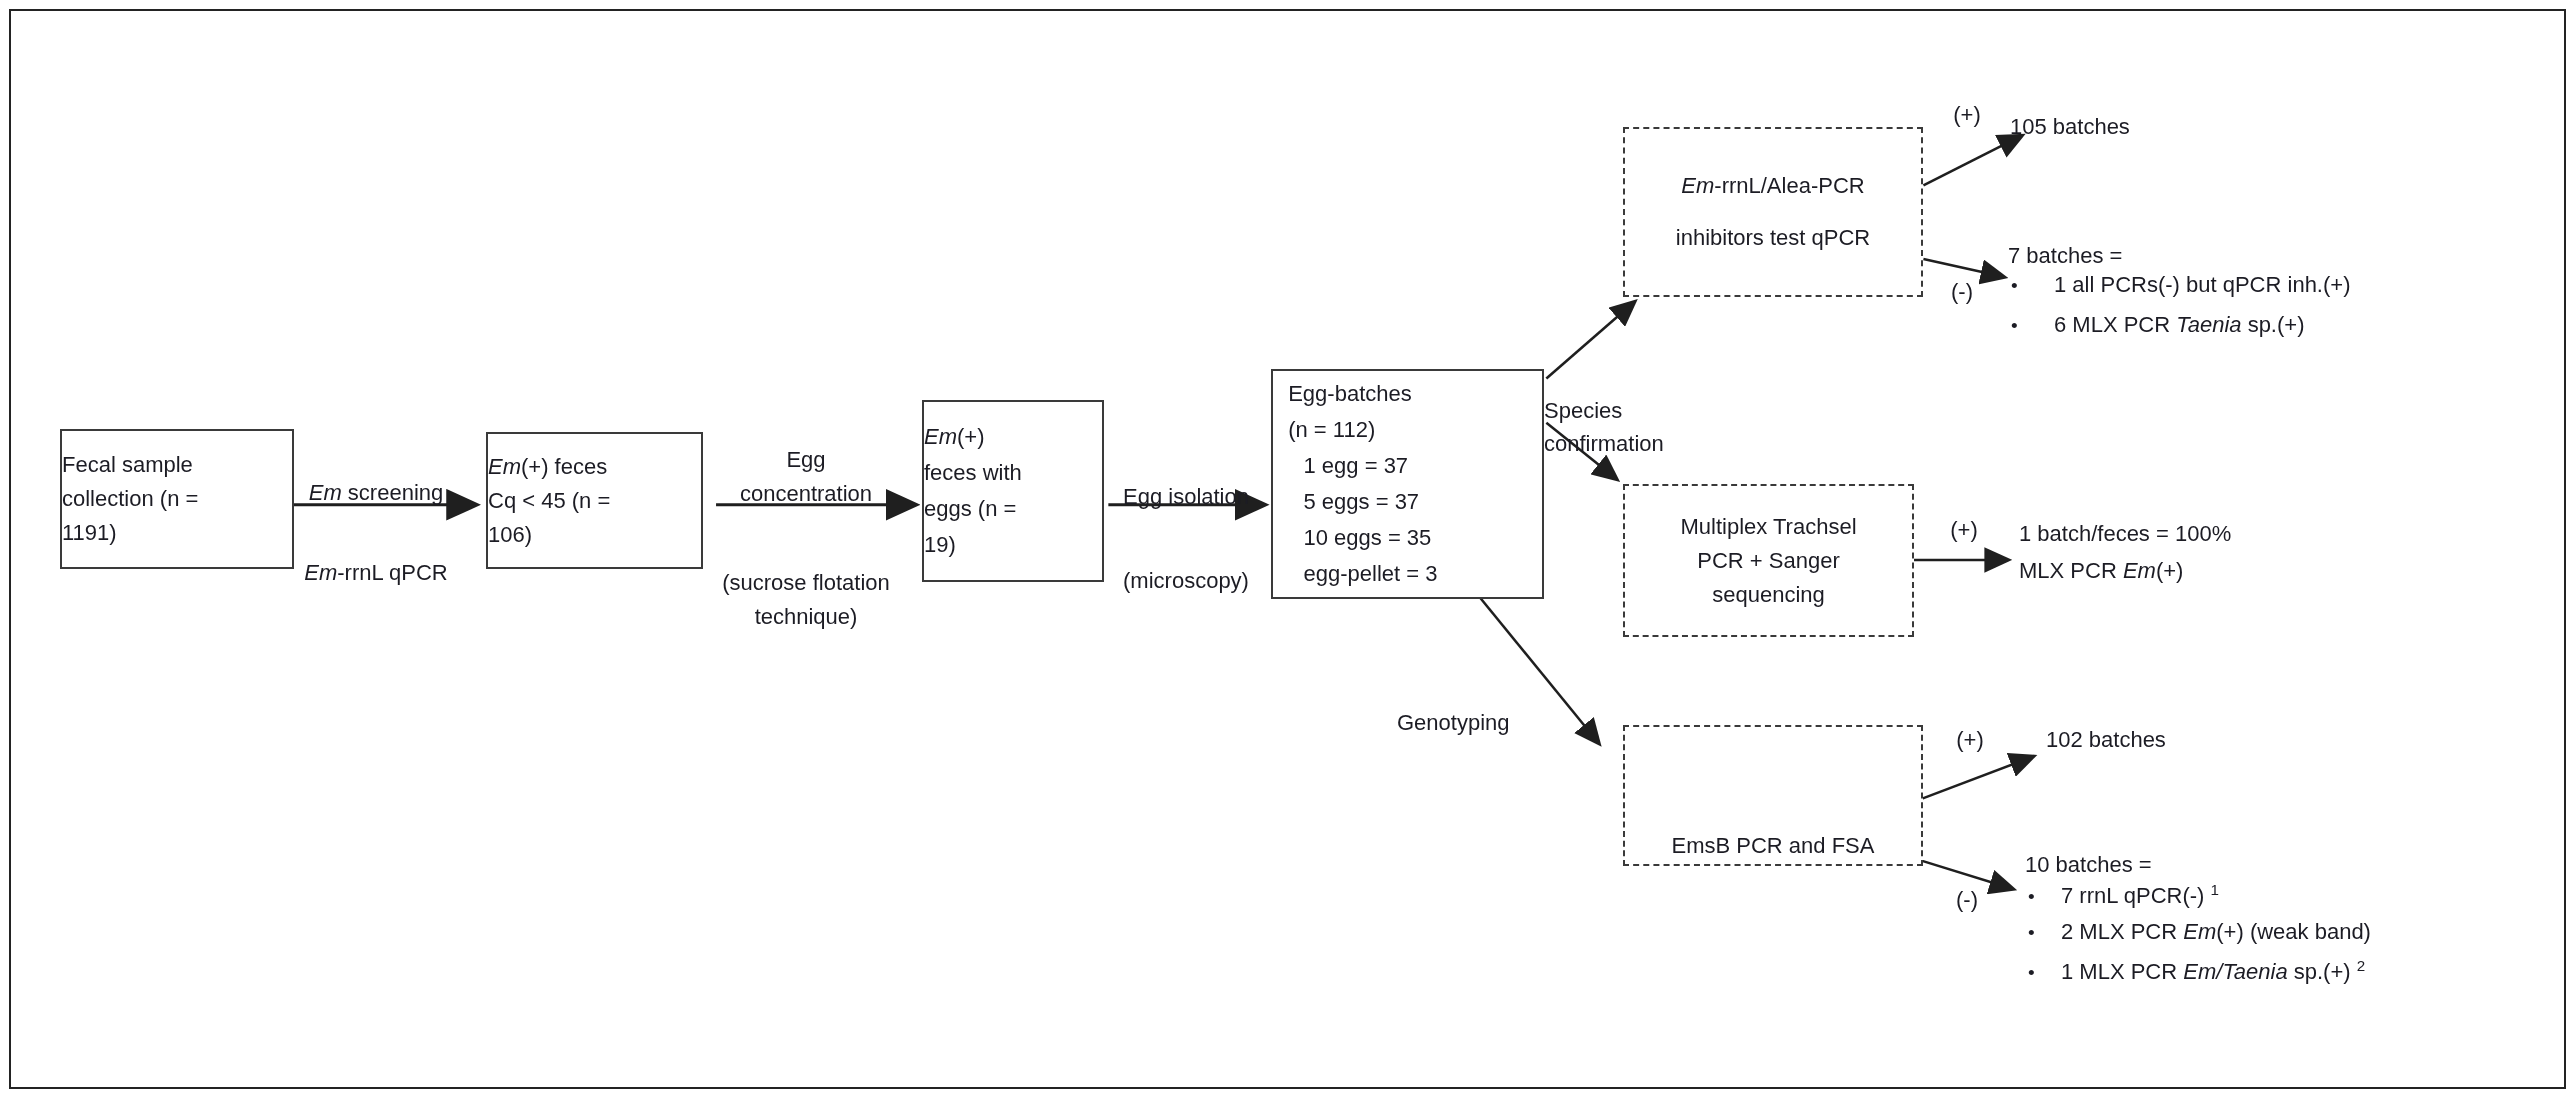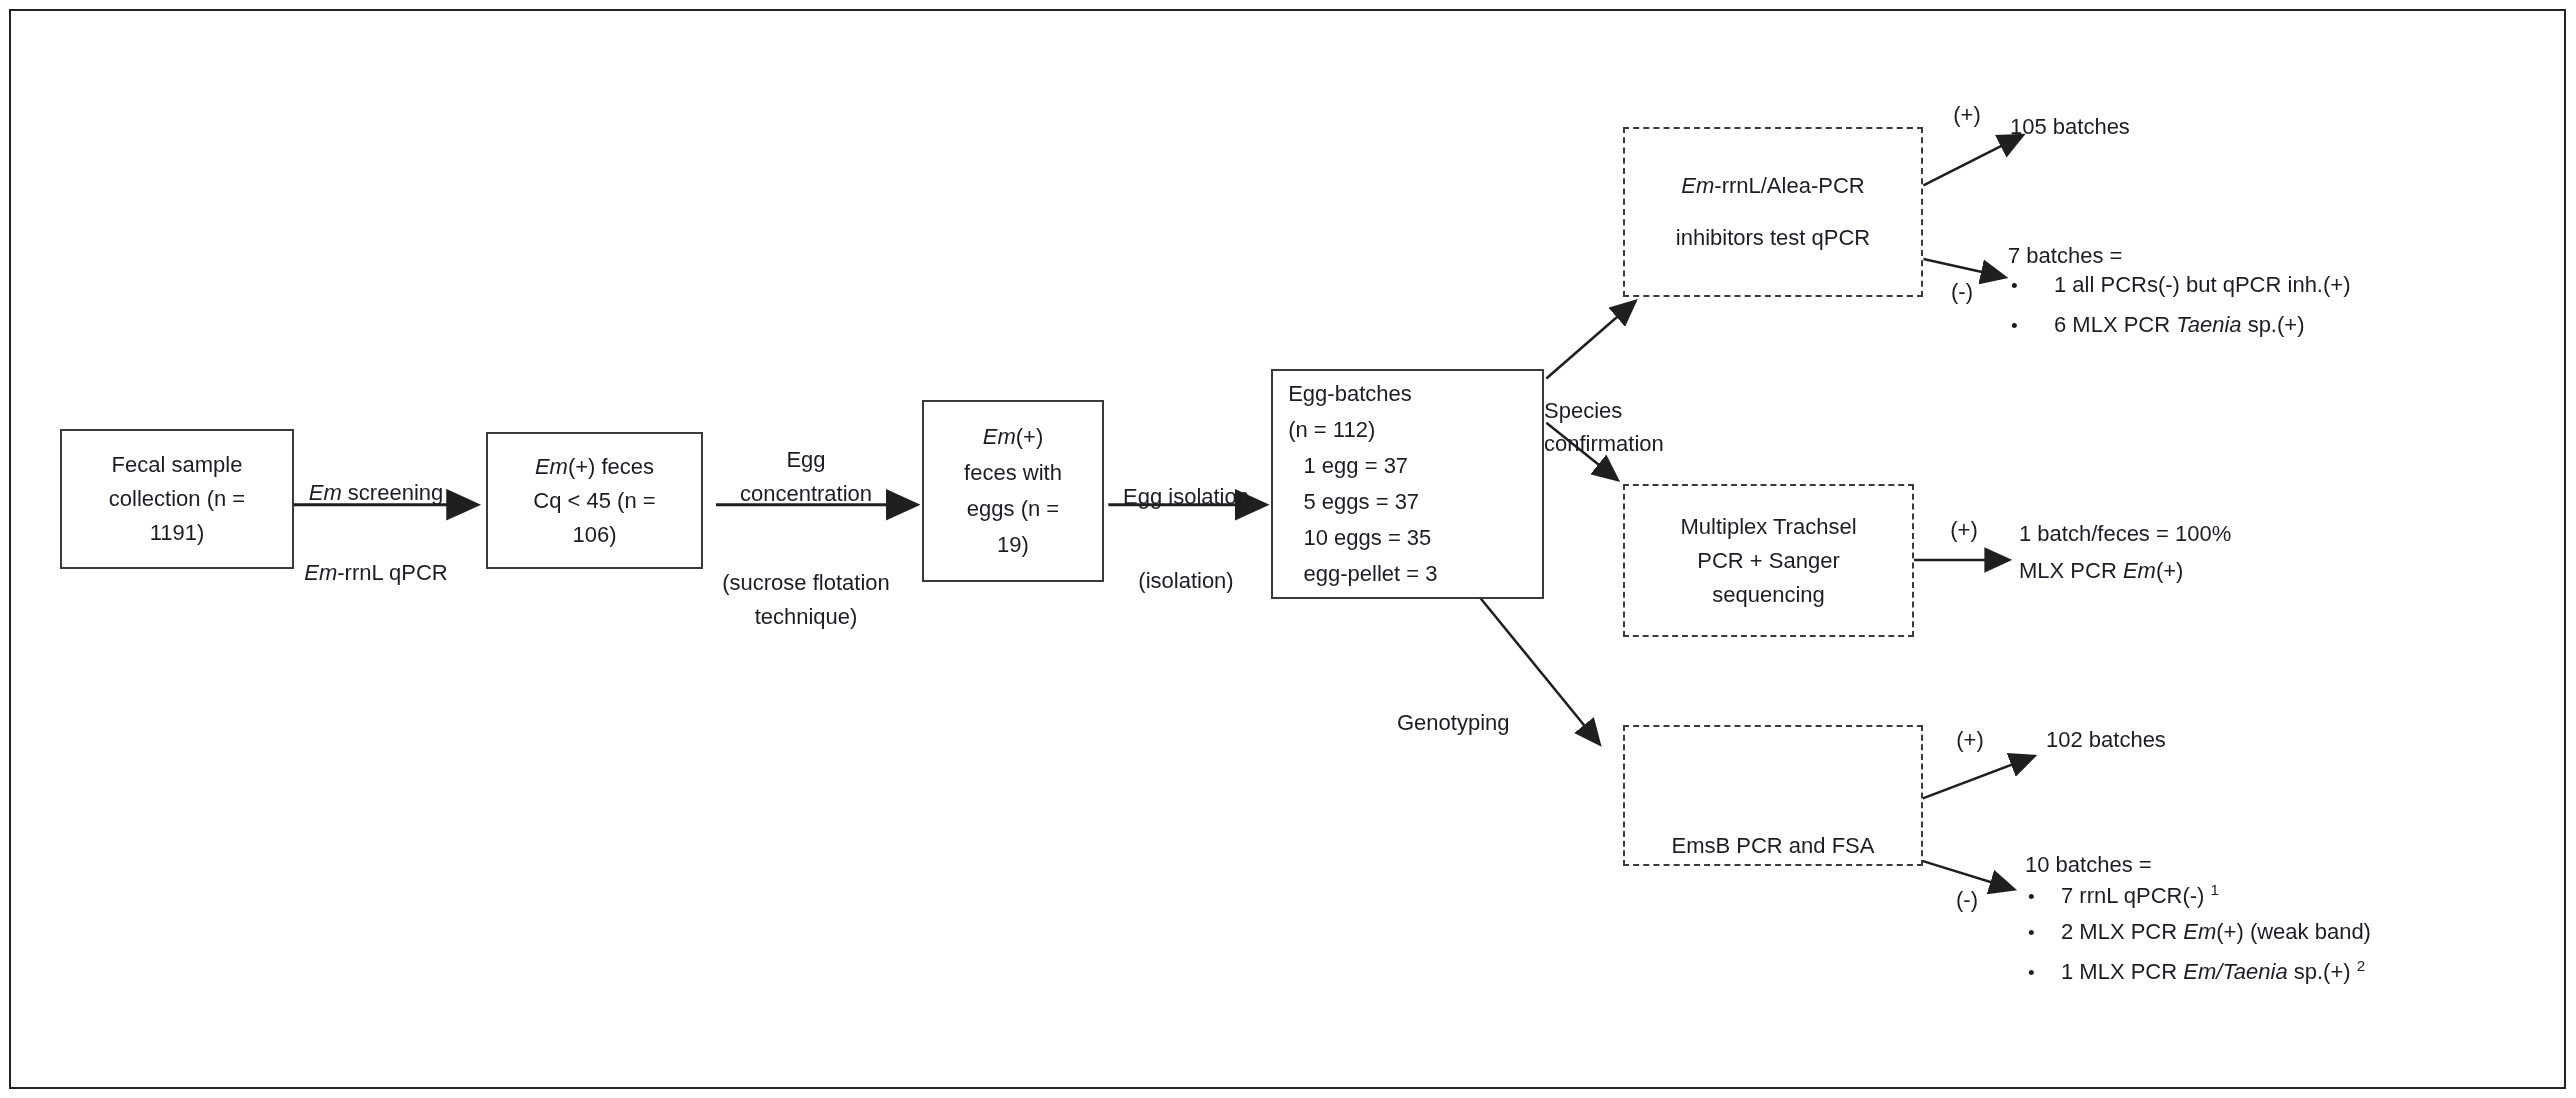--- a/index.html
+++ b/index.html
@@ -10,21 +10,21 @@
   }
   html,body{margin:0;padding:0;background:#fff;}
   .canvas{
     position:relative;width:2576px;height:1099px;background:var(--background);
     font-family:"Liberation Sans",sans-serif;color:var(--text);
   }
   .frame{position:absolute;left:9px;top:9px;width:2553px;height:1076px;border:2.5px solid #232323;}
   .arrows{position:absolute;left:0;top:0;width:2576px;height:1099px;}
   .sbox{
     position:absolute;border:2.5px solid var(--border);background:#fff;
-    display:flex;flex-direction:column;align-items:center;justify-content:center;
+    display:flex;flex-direction:column;align-items:flex-start;justify-content:center;
     font-size:22px;line-height:34px;text-align:center;
   }
   .dbox{
     position:absolute;border:2.5px dashed var(--border);background:#fff;
     display:flex;flex-direction:column;align-items:center;justify-content:center;
     font-size:22px;line-height:36px;text-align:center;
   }
   .sbox.leftalign{align-items:flex-start;text-align:center;}
   .b4-line{padding-left:15.2px;line-height:36px;}
   .b4-line.indent{padding-left:30.5px;}
@@ -112,21 +112,21 @@
   <div class="lbl center" style="left:806px;top:411px;">
     <div>Egg</div>
     <div>concentration</div>
   </div>
   <div class="lbl center" style="left:806px;top:534px;">
     <div>(sucrose flotation</div>
     <div>technique)</div>
   </div>
 
   <div class="lbl center" style="left:1186px;top:448px;">Egg isolation</div>
-  <div class="lbl center" style="left:1186px;top:532px;">(isolation)</div>
+  <div class="lbl center" style="left:1186px;top:532px;">(microscopy)</div>
 
   <div class="lbl" style="left:1544px;top:362px;line-height:33px;">
     <div>Species</div>
     <div>confirmation</div>
   </div>
   <div class="lbl" style="left:1397px;top:674px;">Genotyping</div>
 
   <div class="sign" style="left:1967px;top:102px;">(+)</div>
   <div class="sign" style="left:1962px;top:279px;">(-)</div>
   <div class="sign" style="left:1964px;top:517px;">(+)</div>

